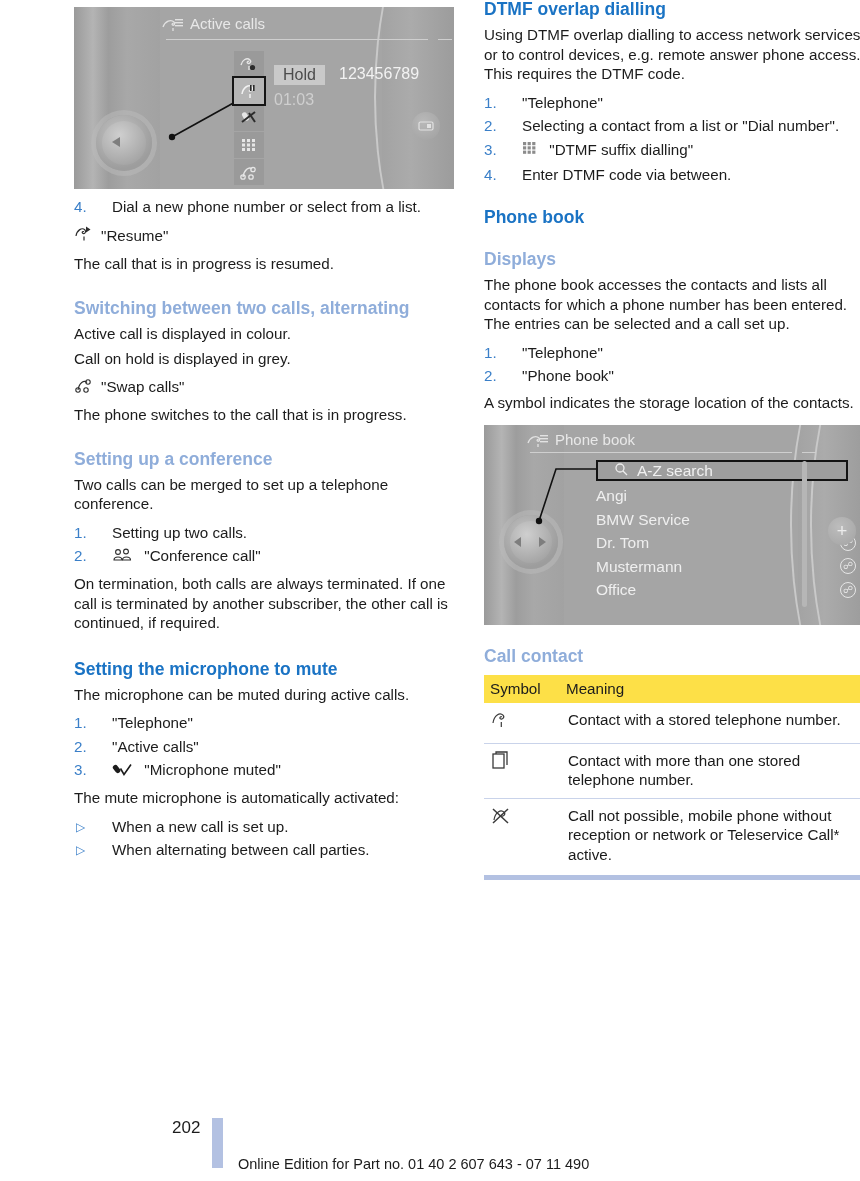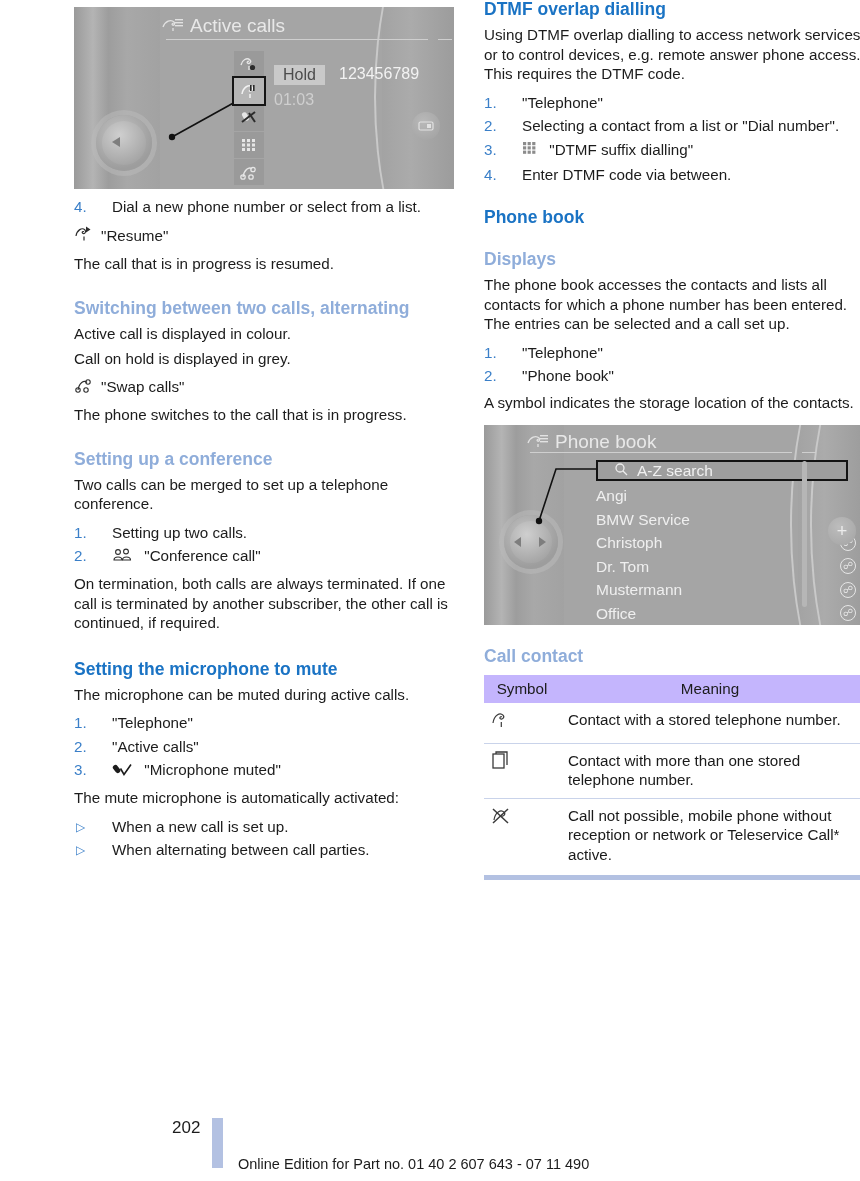--- a/index.html
+++ b/index.html
@@ -130,21 +130,21 @@
     height: 520px;
     top: -170px;
   }
   .idrive .bezel-right {
     position: absolute; right: 0; top: 0; bottom: 0; width: 72px;
     background: linear-gradient(90deg, #a3a3a3 0%, #ababab 40%, #9c9c9c 100%);
   }
   .idrive .title {
     position: absolute;
     color: #e8e8e8;
-    font-size: 19px;
+    font-size: 15px;
     font-weight: 500;
   }
   .idrive .hr {
     position: absolute;
     height: 1px;
     background: #cfcfcf;
   }
   .idrive .knob-outer {
     position: absolute;
     border-radius: 50%;
@@ -196,22 +196,22 @@
   }
 
   
   table.symtab {
     width: 376px;
     border-collapse: collapse;
     margin-top: 8px;
     font-size: 15.2px;
   }
   table.symtab th {
-    background: #c4b5fd;
-    text-align: center;
+    background: #fde047;
+    text-align: left;
     font-weight: normal;
     font-size: 15.2px;
     color: #1c1c1c;
     padding: 5px 6px 6px 6px;
   }
   table.symtab th.c1 { width: 64px; }
   table.symtab td {
     padding: 7px 6px 8px 6px;
     vertical-align: top;
     line-height: 19.5px;
@@ -572,24 +572,20 @@
         </span>
         <span>A-Z search</span>
       </div>
 
       <div class="pb-list" style="left:112px; top:59px;">
         <div class="pb-row">
           <span>Angi</span>
         </div>
         <div class="pb-row">
           <span>BMW Service</span>
-        </div>
-        <div class="pb-row">
-          <span>Christoph</span>
-          <span class="bt-badge">☍</span>
         </div>
         <div class="pb-row">
           <span>Dr. Tom</span>
           <span class="bt-badge">☍</span>
         </div>
         <div class="pb-row">
           <span>Mustermann</span>
           <span class="bt-badge">☍</span>
         </div>
         <div class="pb-row">

